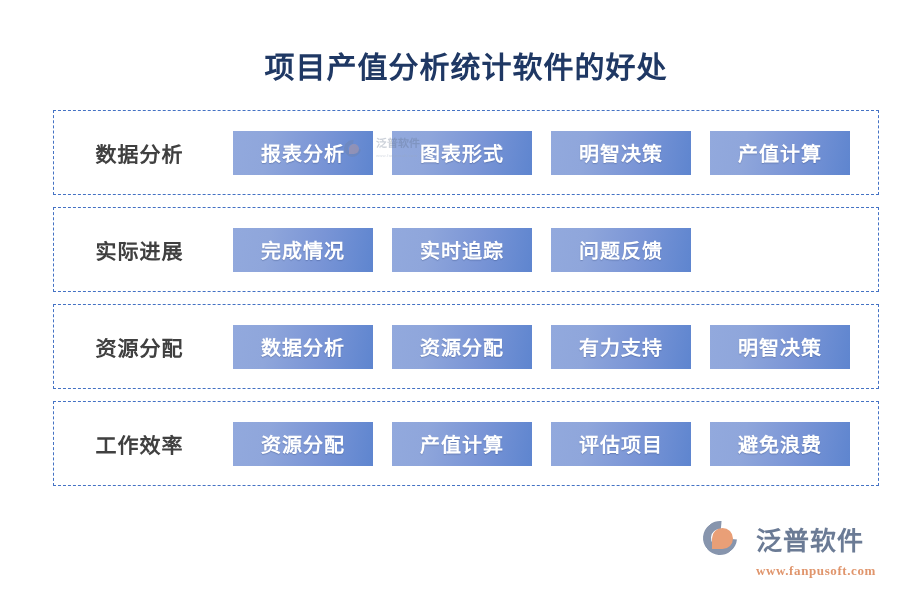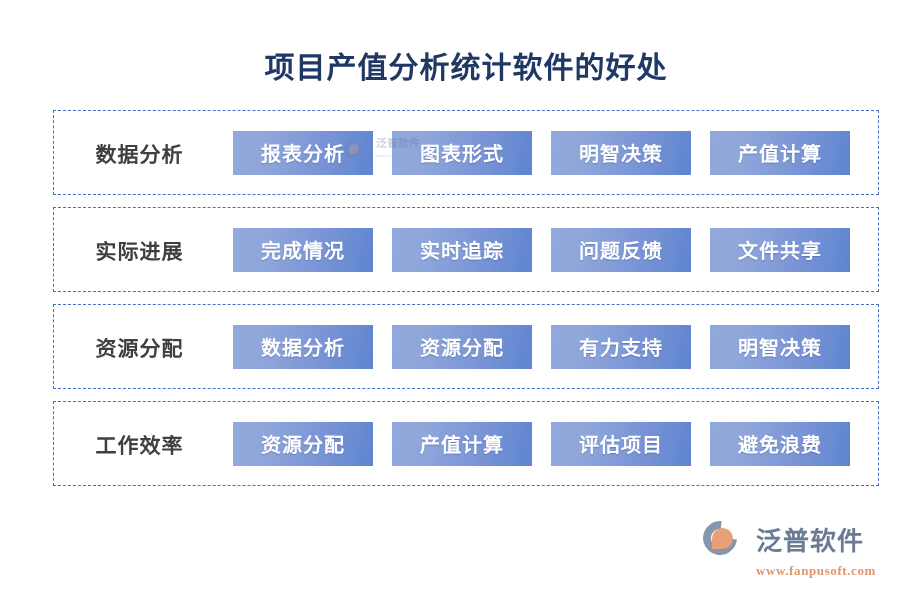--- a/index.html
+++ b/index.html
@@ -231,21 +231,20 @@
         </div>
       </div>
     </div>
 
     <div class="cat-row">
       <div class="row-label">实际进展</div>
       <div class="chips">
         <div class="chip">完成情况</div>
         <div class="chip">实时追踪</div>
         <div class="chip">问题反馈</div>
-        <div class="chip">文件共享</div>
       </div>
     </div>
 
     <div class="cat-row">
       <div class="row-label">资源分配</div>
       <div class="chips">
         <div class="chip">数据分析</div>
         <div class="chip">资源分配</div>
         <div class="chip">有力支持</div>
         <div class="chip">明智决策</div>

